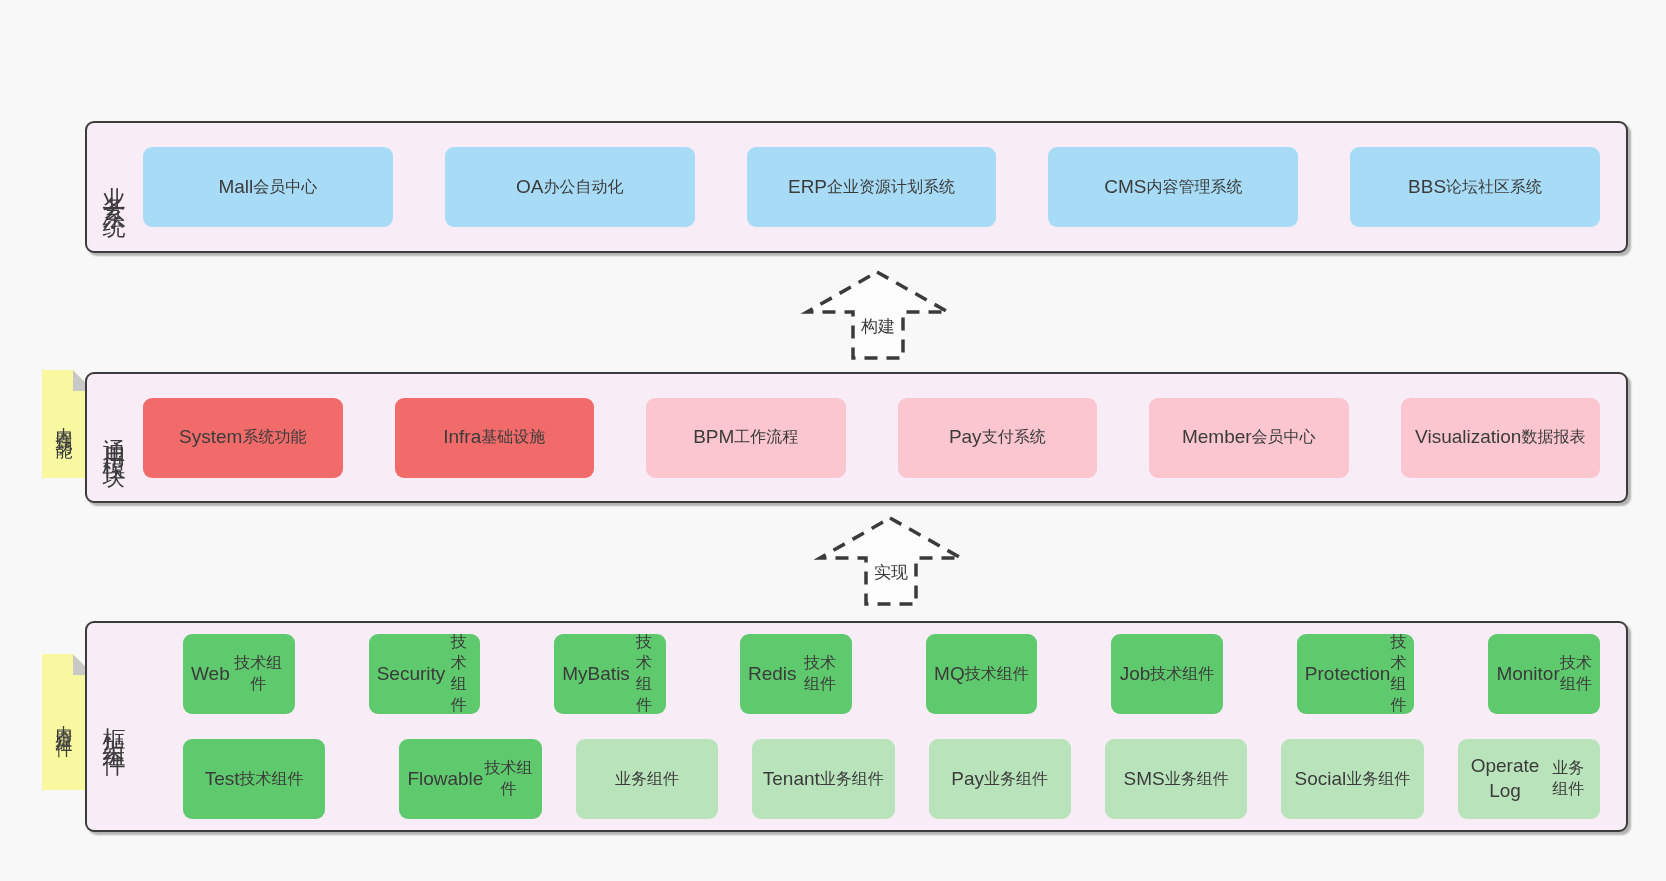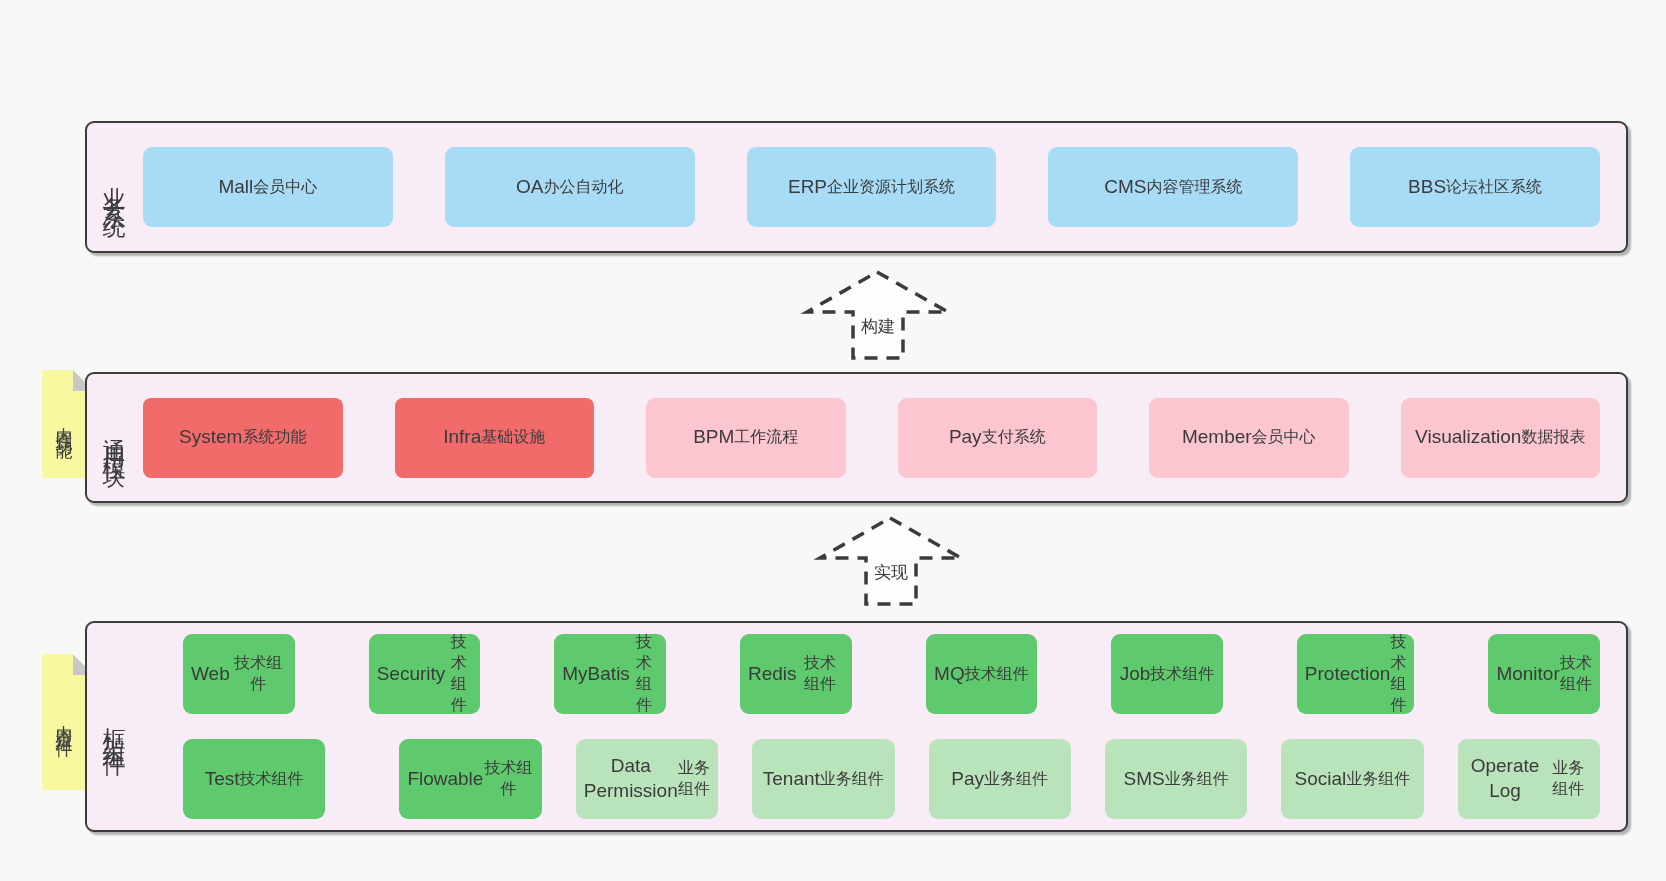--- a/index.html
+++ b/index.html
@@ -33,21 +33,21 @@
   .gap-lg{gap:52px;}
   .gap-sm{gap:34px;}
   .box{
     flex:1;height:80px;border-radius:9px;
     display:flex;flex-direction:row;align-items:center;justify-content:center;
     text-align:center;padding:2px 8px;box-sizing:border-box;line-height:1.3;
   }
   .box .en{font-size:19px;}
   .box .zh{font-size:16px;}
   .b-blue{background:var(--blue,#a8dcf6);}
-  .b-red{background:var(--red,#f16b6b);border-radius:8px;}
+  .b-red{background:var(--red,#f16b6b);}
   .b-pink{background:var(--pink,#fbc6cf);}
   .b-green{background:var(--green-dark,#5fc96d);margin-left:40px;}
   .b-green-light{background:var(--green-light,#b9e4bb);}
   .sticky{
     position:absolute;left:42px;width:52px;z-index:1;
     background:var(--sticky-yellow,#f8f8a0);
     clip-path:polygon(0 0, calc(100% - 21px) 0, 100% 21px, 100% 100%, 0 100%);
     display:flex;align-items:center;justify-content:center;
   }
   .sticky-mid{top:370px;height:108px;}
@@ -203,21 +203,20 @@
     <div class="row gap-sm">
       <div class="box b-green">
         <div class="en">Test</div>
         <div class="zh">技术组件</div>
       </div>
       <div class="box b-green">
         <div class="en">Flowable</div>
         <div class="zh">技术组件</div>
       </div>
       <div class="box b-green-light">
-        <div class="en">Data Permission</div>
         <div class="zh">业务组件</div>
       </div>
       <div class="box b-green-light">
         <div class="en">Tenant</div>
         <div class="zh">业务组件</div>
       </div>
       <div class="box b-green-light">
         <div class="en">Pay</div>
         <div class="zh">业务组件</div>
       </div>

